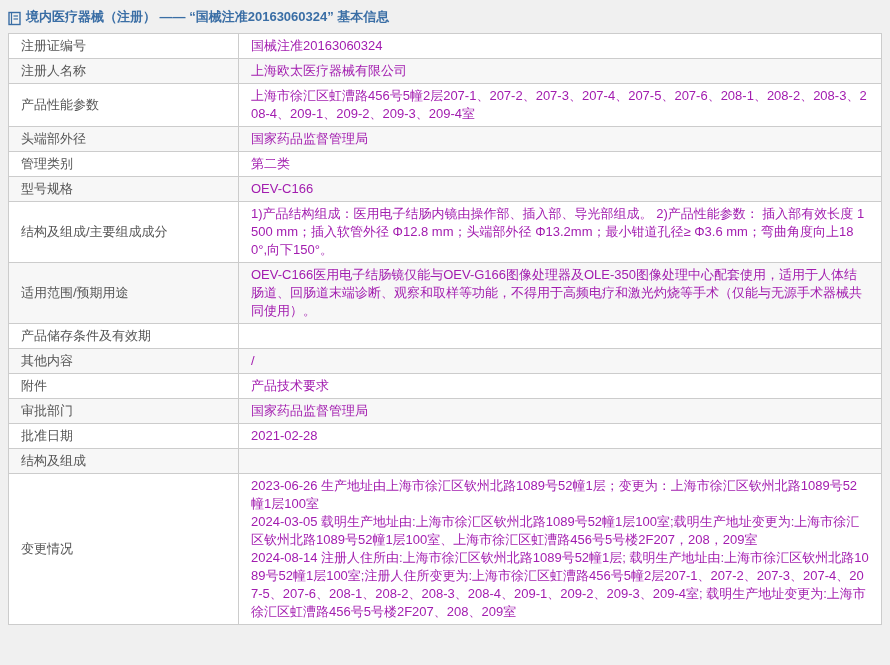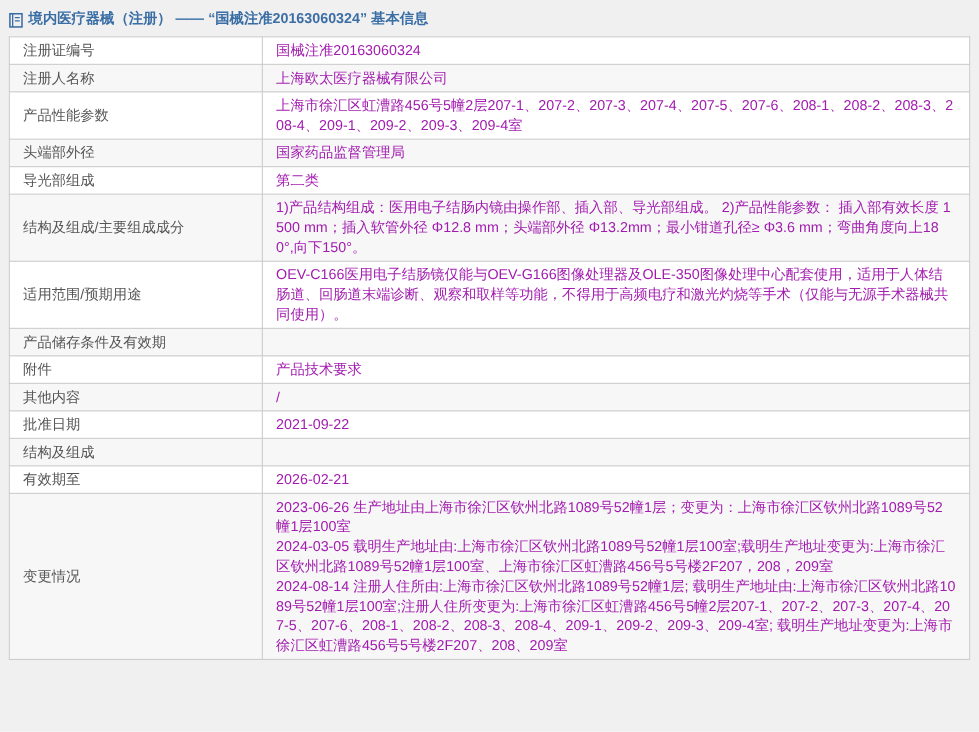--- a/index.html
+++ b/index.html
@@ -80,54 +80,58 @@
     </tr>
     <tr>
       <td class="label">产品性能参数</td>
       <td class="value">上海市徐汇区虹漕路456号5幢2层207-1、207-2、207-3、207-4、207-5、207-6、208-1、208-2、208-3、208-4、209-1、209-2、209-3、209-4室</td>
     </tr>
     <tr>
       <td class="label">头端部外径</td>
       <td class="value">国家药品监督管理局</td>
     </tr>
     <tr>
-      <td class="label">导光部组成</td>
+      <td class="label">管理类别</td>
       <td class="value">第二类</td>
+    </tr>
+    <tr>
+      <td class="label">型号规格</td>
+      <td class="value">OEV-C166</td>
     </tr>
     <tr>
       <td class="label">结构及组成/主要组成成分</td>
       <td class="value">1)产品结构组成：医用电子结肠内镜由操作部、插入部、导光部组成。 2)产品性能参数： 插入部有效长度 1500 mm；插入软管外径 Φ12.8 mm；头端部外径 Φ13.2mm；最小钳道孔径≥ Φ3.6 mm；弯曲角度向上180°,向下150°。</td>
     </tr>
     <tr>
       <td class="label">适用范围/预期用途</td>
       <td class="value">OEV-C166医用电子结肠镜仅能与OEV-G166图像处理器及OLE-350图像处理中心配套使用，适用于人体结肠道、回肠道末端诊断、观察和取样等功能，不得用于高频电疗和激光灼烧等手术（仅能与无源手术器械共同使用）。</td>
     </tr>
     <tr>
       <td class="label">产品储存条件及有效期</td>
       <td class="value"></td>
     </tr>
     <tr>
+      <td class="label">其他内容</td>
+      <td class="value">/</td>
+    </tr>
+    <tr>
       <td class="label">附件</td>
       <td class="value">产品技术要求</td>
     </tr>
     <tr>
-      <td class="label">其他内容</td>
-      <td class="value">/</td>
+      <td class="label">审批部门</td>
+      <td class="value">国家药品监督管理局</td>
     </tr>
     <tr>
       <td class="label">批准日期</td>
-      <td class="value">2021-09-22</td>
+      <td class="value">2021-02-28</td>
     </tr>
     <tr>
       <td class="label">结构及组成</td>
       <td class="value"></td>
-    </tr>
-    <tr>
-      <td class="label">有效期至</td>
-      <td class="value">2026-02-21</td>
     </tr>
     <tr>
       <td class="label">变更情况</td>
       <td class="value">
         <div class="vline">2023-06-26 生产地址由上海市徐汇区钦州北路1089号52幢1层；变更为：上海市徐汇区钦州北路1089号52幢1层100室</div>
         <div class="vline">2024-03-05 载明生产地址由:上海市徐汇区钦州北路1089号52幢1层100室;载明生产地址变更为:上海市徐汇区钦州北路1089号52幢1层100室、上海市徐汇区虹漕路456号5号楼2F207，208，209室</div>
         <div class="vline">2024-08-14 注册人住所由:上海市徐汇区钦州北路1089号52幢1层; 载明生产地址由:上海市徐汇区钦州北路1089号52幢1层100室;注册人住所变更为:上海市徐汇区虹漕路456号5幢2层207-1、207-2、207-3、207-4、207-5、207-6、208-1、208-2、208-3、208-4、209-1、209-2、209-3、209-4室; 载明生产地址变更为:上海市徐汇区虹漕路456号5号楼2F207、208、209室</div>
       </td>
     </tr>
 

